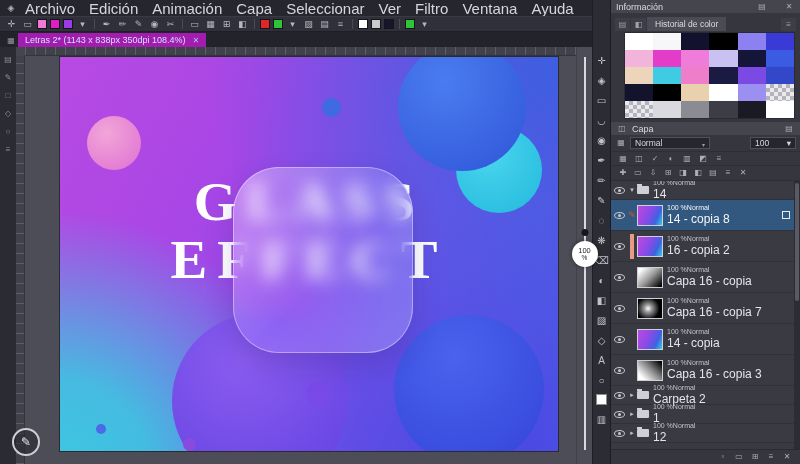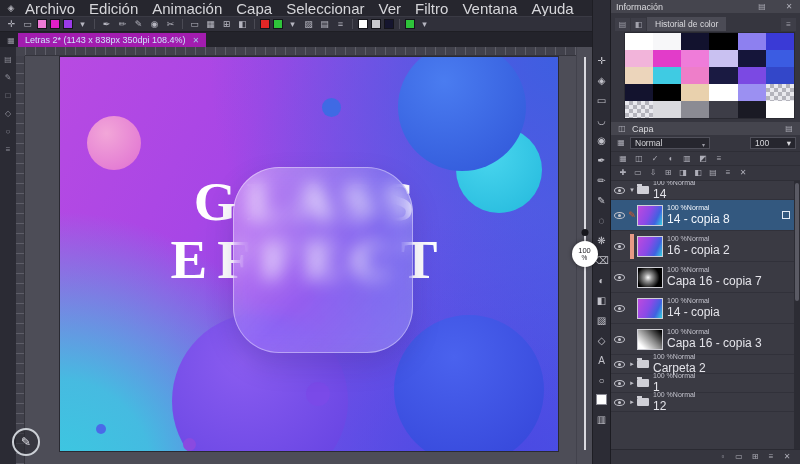--- a/index.html
+++ b/index.html
@@ -402,20 +402,31 @@
         <span class="marker-col">
             <span class="strip"></span>
           </span>
         <span class="thumb thumb-art"></span>
         <span class="ltext">
           <span class="lblend">100 %Normal</span>
           <span class="lname">16 - copia 2</span>
         </span>
       </div>
 
+      <div class="lrow thumb-row">
+        <span class="eye-col">
+            <span class="eye"></span>
+          </span>
+        <span class="marker-col"></span>
+        <span class="thumb thumb-grad"></span>
+        <span class="ltext">
+          <span class="lblend">100 %Normal</span>
+          <span class="lname">Capa 16 - copia</span>
+        </span>
+      </div>
 
       <div class="lrow thumb-row">
         <span class="eye-col">
             <span class="eye"></span>
           </span>
         <span class="marker-col"></span>
         <span class="thumb thumb-radial"></span>
         <span class="ltext">
           <span class="lblend">100 %Normal</span>
           <span class="lname">Capa 16 - copia 7</span>

